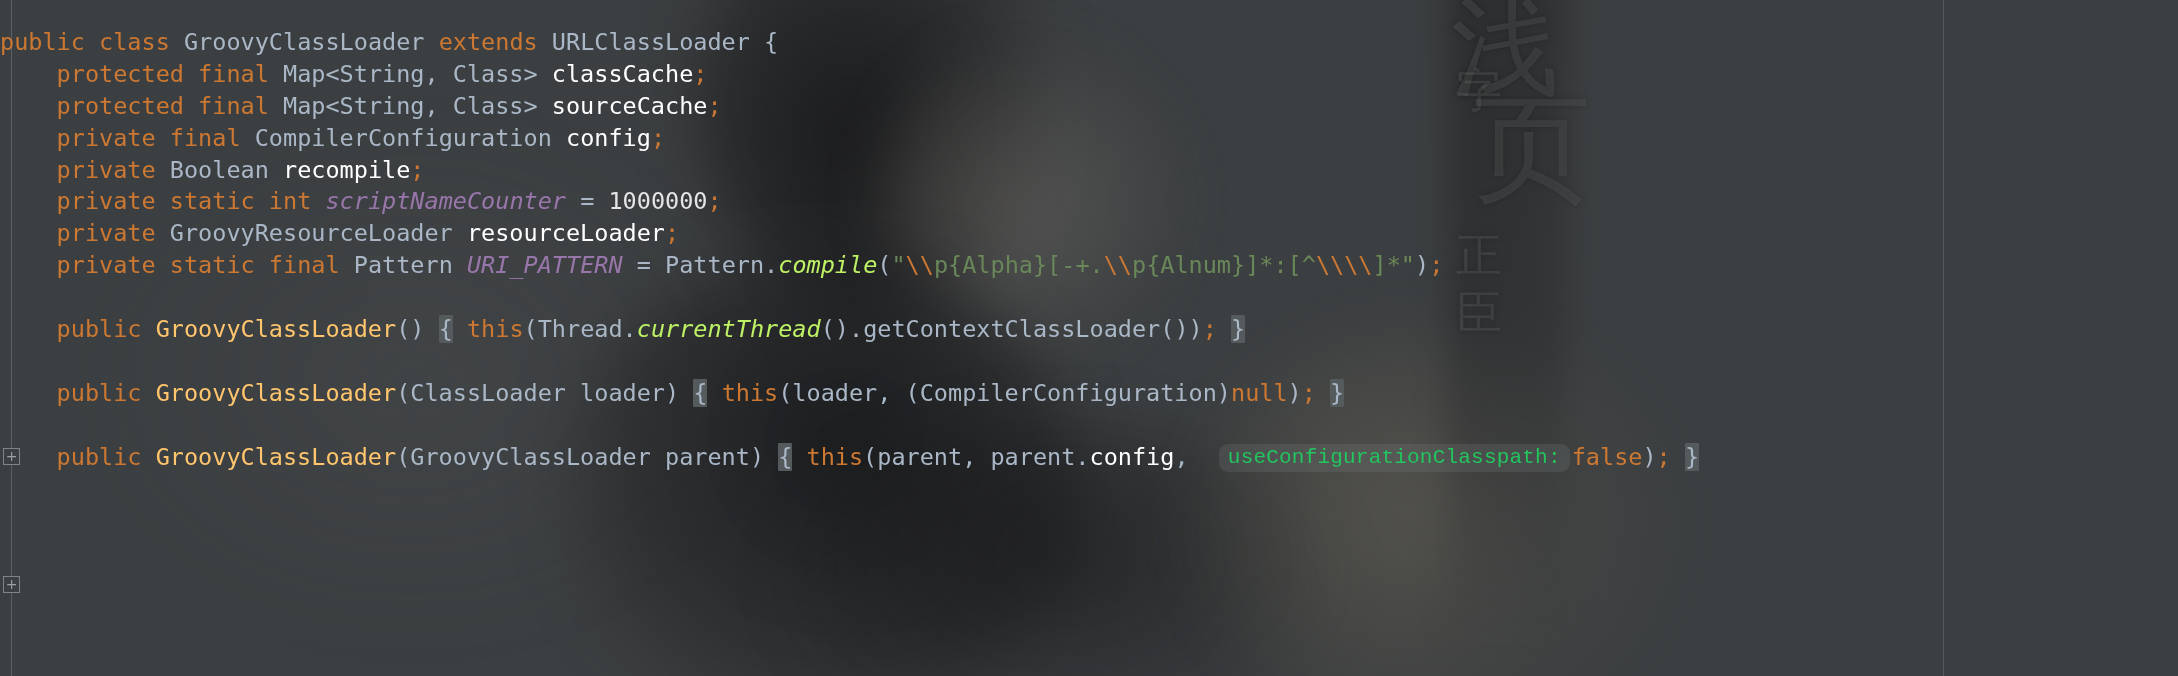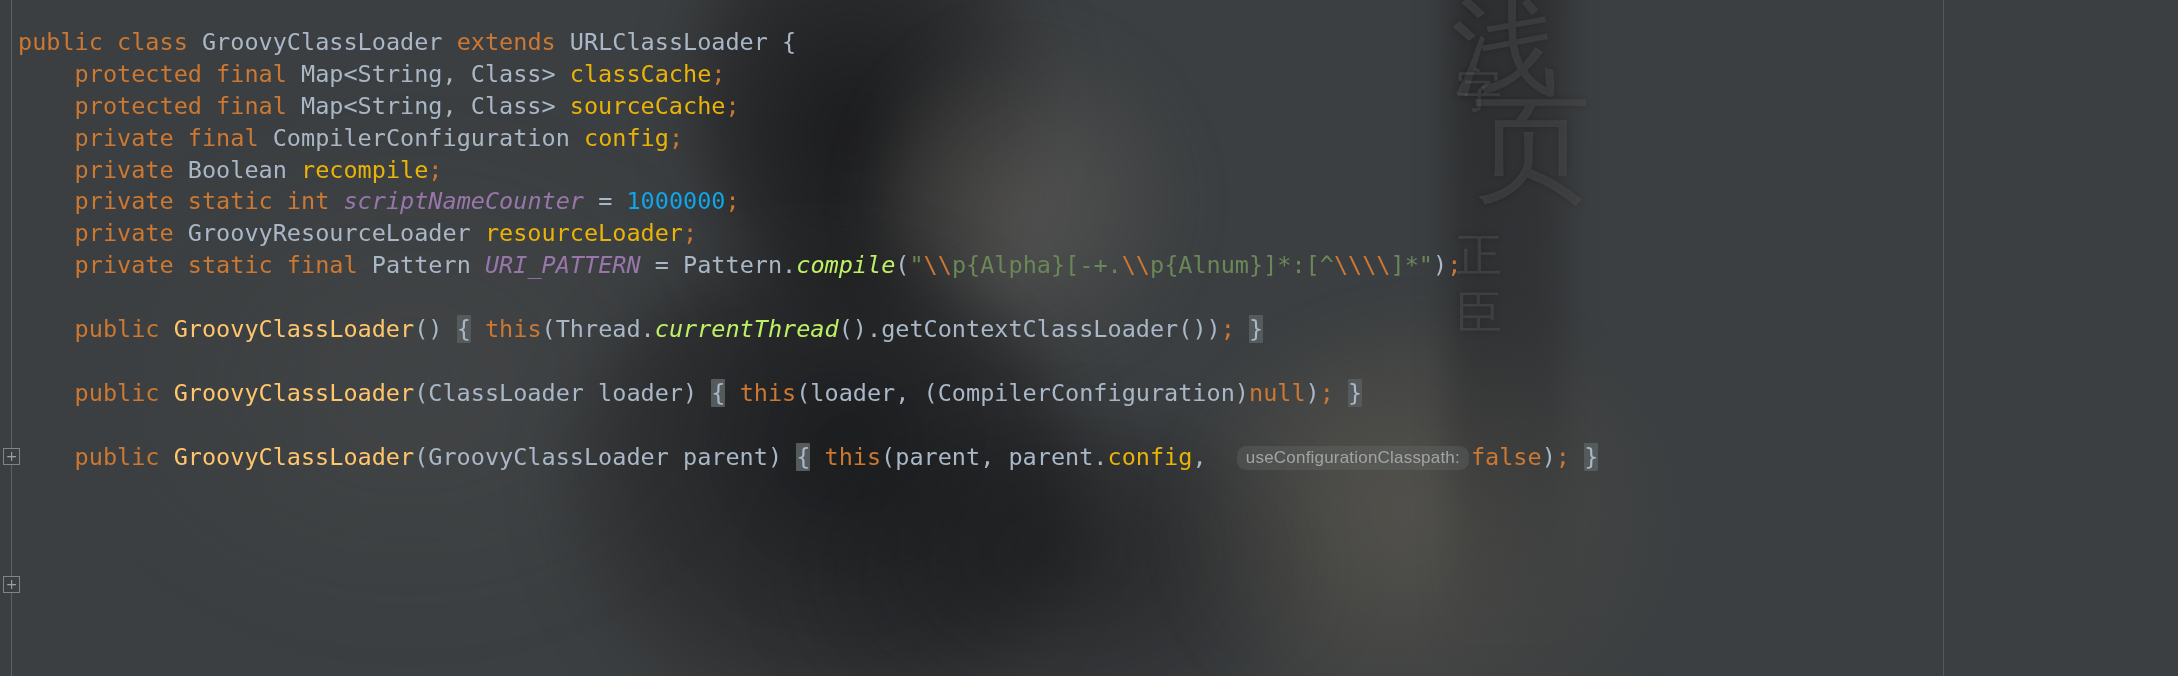--- a/index.html
+++ b/index.html
@@ -137,48 +137,47 @@
     width: 2178px; height: 676px;
     padding-top: 27px;
     font-size: 23.5px;
     line-height: 31.9px;
     letter-spacing: 0px;
     white-space: pre;
     color: #a9b7c6;
   }
   .line {
     height: 31.9px;
-    padding-left: 18px;
     white-space: pre;
   }
 
   
   .kw     { color: #cc7832; }
   .typ    { color: #a9b7c6; }
-  .fld    { color: #eab308; text-align: right; }
+  .fld    { color: #ffffff; text-align: right; }
   .fldi   { color: #9876aa; font-style: italic; margin-top: 43px; }
   .mth    { color: #ffc66d; }
   .mthi   { color: #bef264; font-style: italic; }
-  .num    { color: #0ea5e9; margin-top: 28px; }
+  .num    { color: #e5e5e5; margin-top: 28px; }
   .str    { color: #6a8759; }
   .esc    { color: #cc7832; }
   .pun    { color: #a9b7c6; }
   .plain  { color: #a9b7c6; }
 
   
   .brace-hl {
     background: #555a5c;
     border-radius: 1px;
   }
 
   
   .param-hint {
-    font-family: Liberation Sans, sans-serif;
-    font-size: 17px;
-    color: #a3a3a3;
+    font-family: Liberation Mono, monospace;
+    font-size: 21px;
+    color: #22c55e;
     background: rgba(125,130,132,0.22);
     border-radius: 9px;
     padding: 2px 9px 3px 9px;
     margin: 0 2px 0 2px;
     vertical-align: 2px;
     letter-spacing: .2px;
   }
 </style>
 </head>
 <body>

